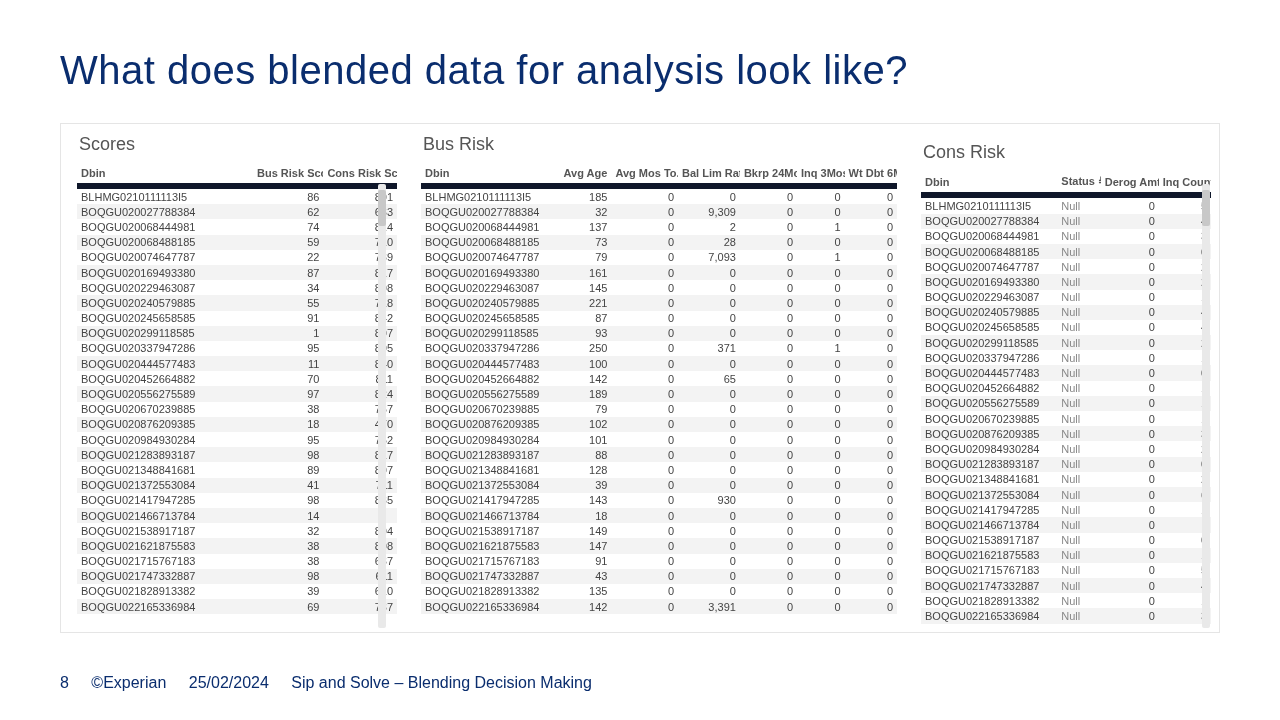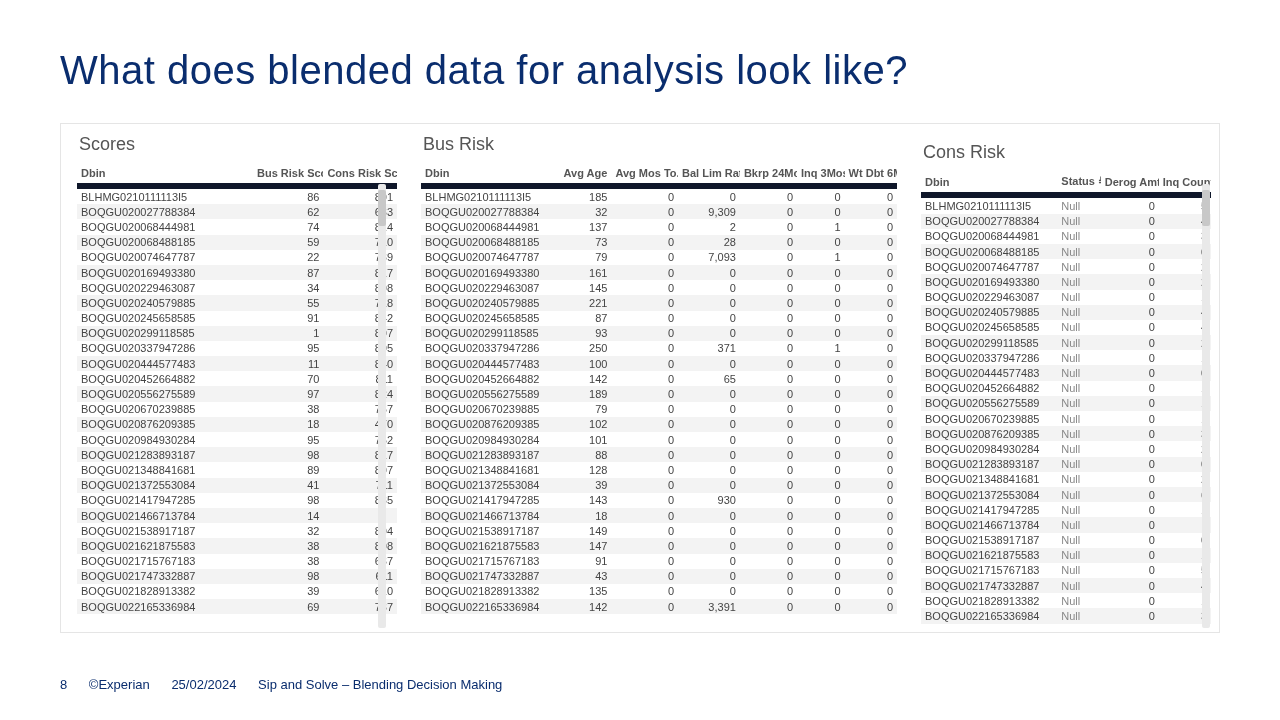--- a/index.html
+++ b/index.html
@@ -85,21 +85,21 @@
   }
   .scrollhint .thumb {
     background: #c8c8c8;
     width: 100%;
     border-radius: 2px;
   }
   .footer {
     position: absolute;
     left: 60px;
     bottom: 28px;
-    font-size: 13px;
+    font-size: 16px;
     color: #0a2d6e;
   }
   .footer span { margin-right: 18px; }
   
   .scores col.c1 { width: 55%; }
   .scores col.c2 { width: 22%; }
   .scores col.c3 { width: 23%; }
 
   .bus col.c1 { width: 28%; }
   .bus col.c2 { width: 12%; }

